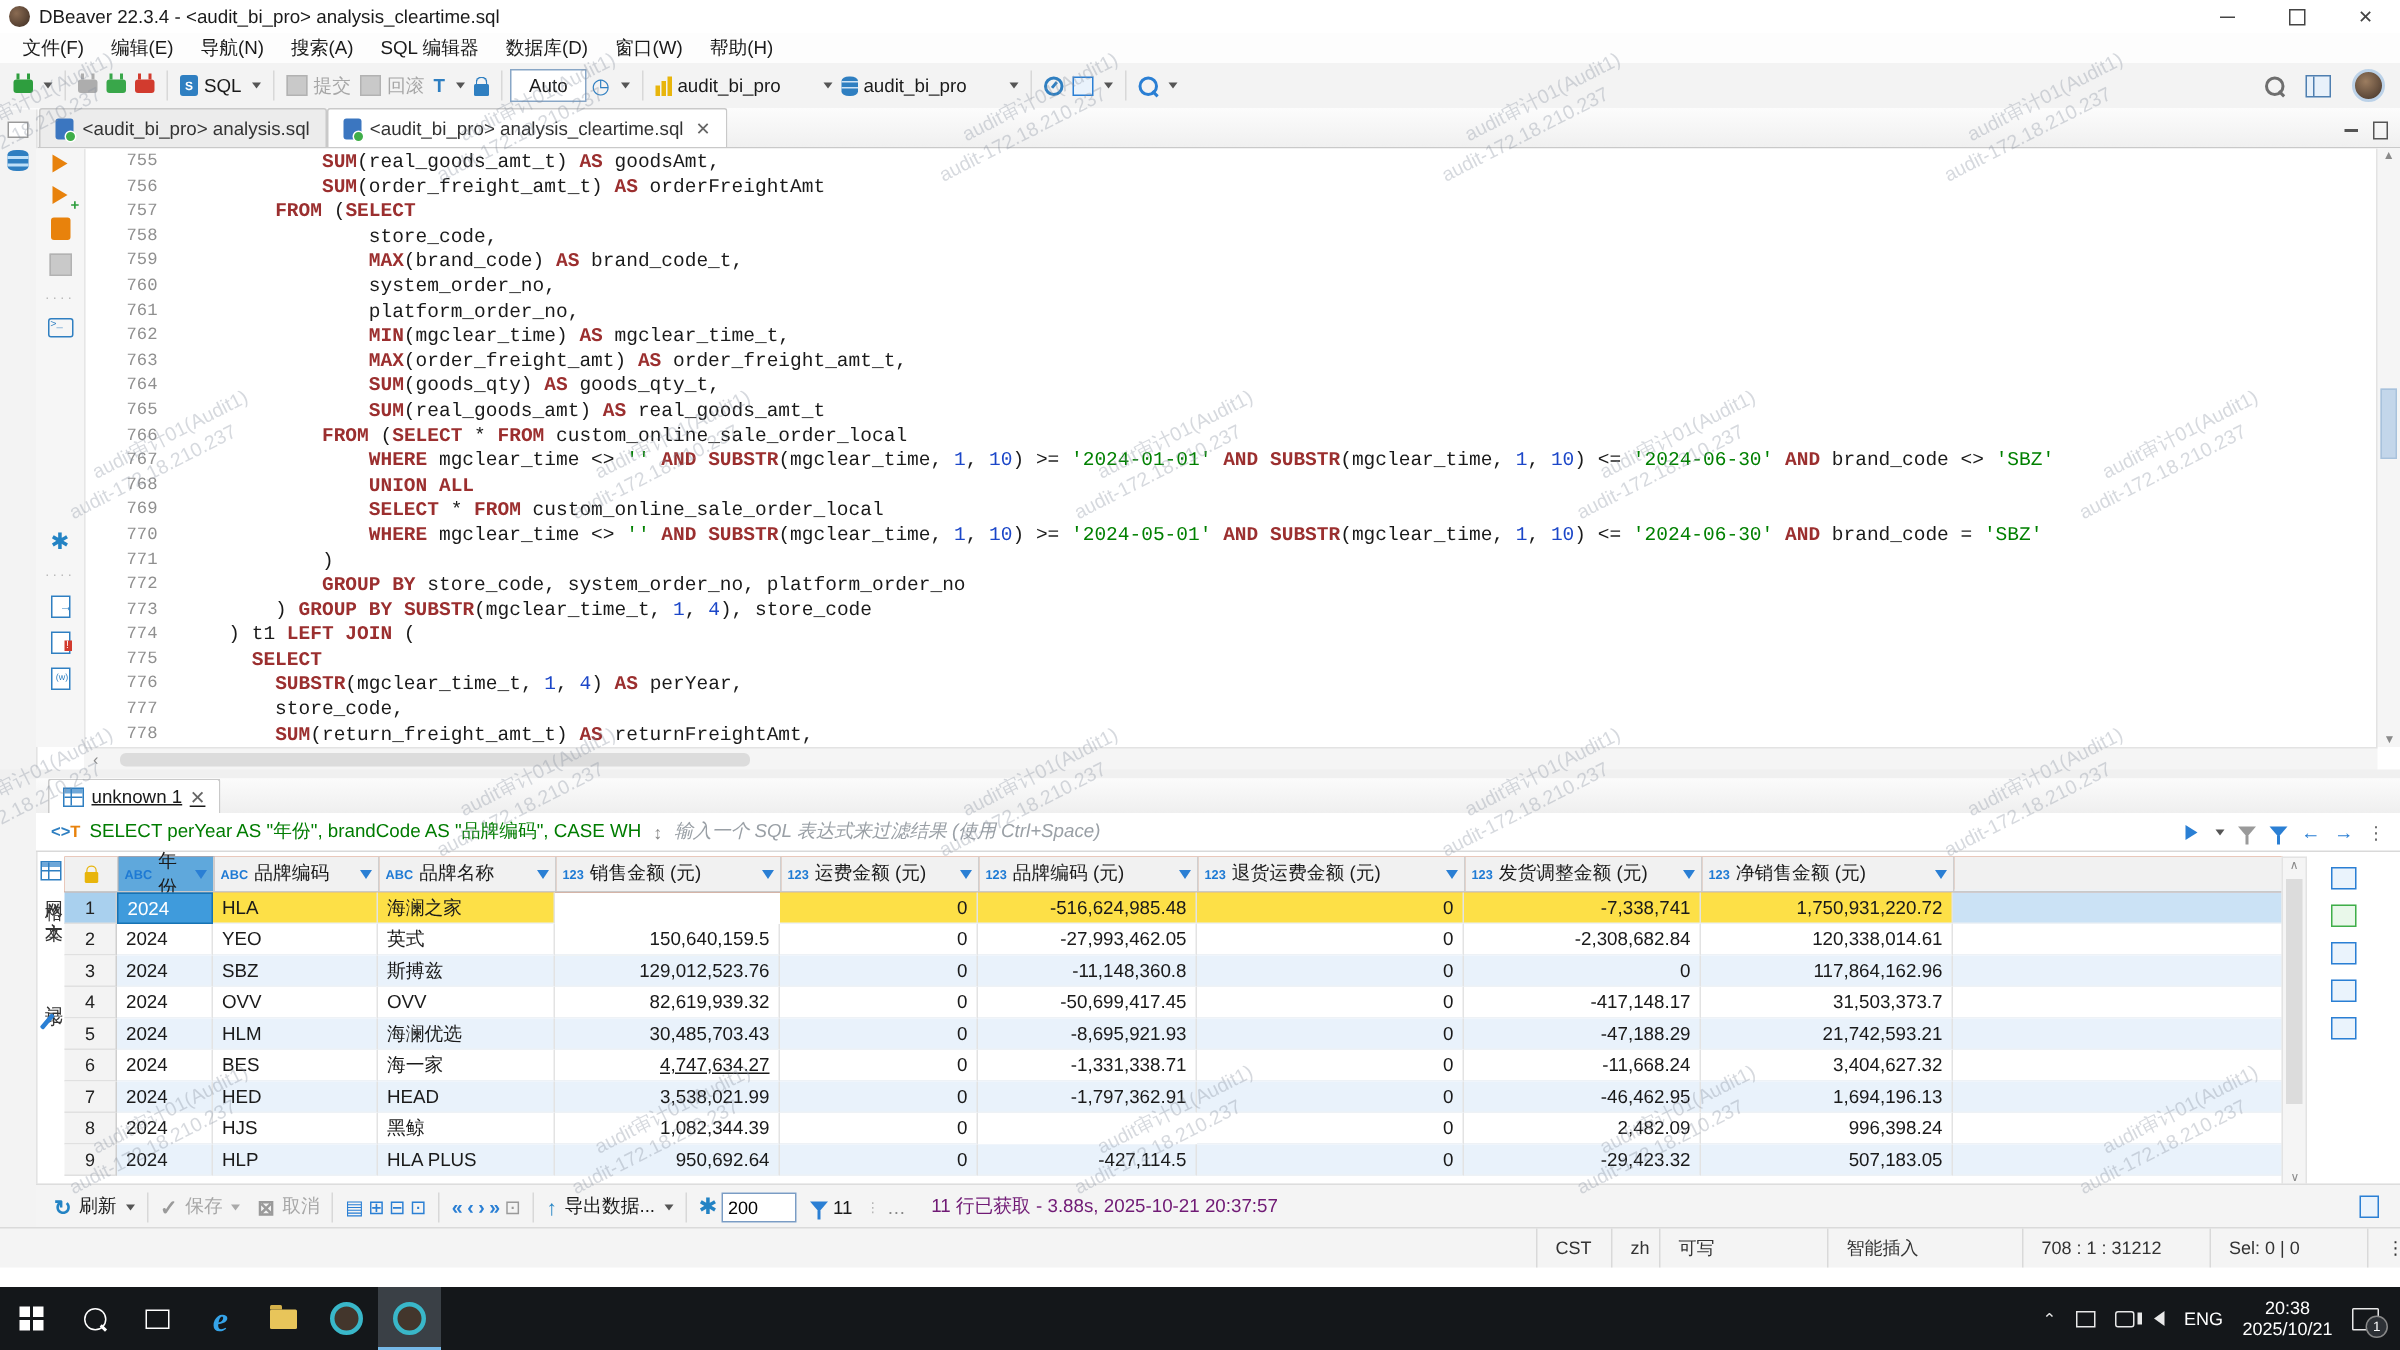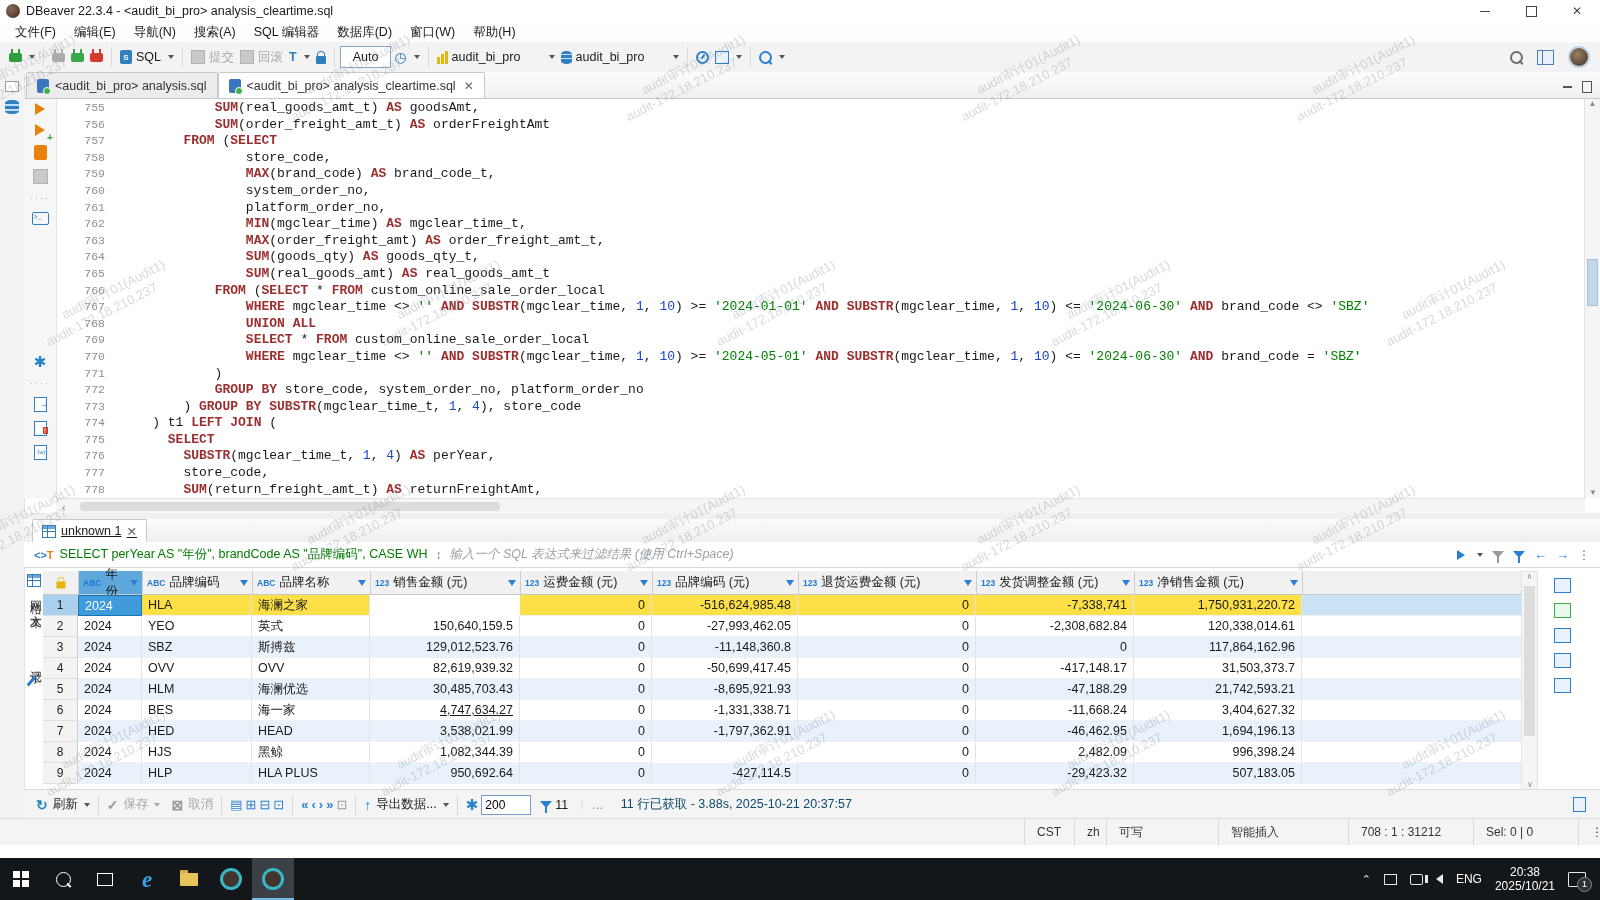--- a/index.html
+++ b/index.html
@@ -129,21 +129,21 @@
   .pstrip{position:absolute;top:578px;right:18px;width:40px;display:flex;flex-direction:column;gap:10px;align-items:center;}
   .pico{width:15px;height:13px;border:1.5px solid #2a7fd4;background:#eaf3fc;}
   .pico.g{border-color:#3fae49;background:#e9f8ea;}
   
   .btoolbar{position:absolute;top:789px;left:24px;right:0;height:29px;background:#f4f4f4;border-top:1px solid #ddd;display:flex;align-items:center;font-size:12.5px;gap:3px;padding-left:12px;}
   .bico{color:#2383c4;font-weight:bold;font-size:14px;}
   .bico.gray{color:#9a9a9a;}
   .mathico{color:#2a7fd4;font-size:13px;}
   .fetchinput{width:42px;height:18px;border:1px solid #7a9cc4;background:#fff;font-size:12px;padding:0 3px;font-family:"Liberation Sans",sans-serif;}
   .btext{margin-left:2px;}
-  .statustxt{color:#0c4a6e;margin-left:14px;}
+  .statustxt{color:#701a75;margin-left:14px;}
   .copyico{margin-left:auto;margin-right:14px;width:11px;height:13px;border:1.5px solid #2a7fd4;background:#eaf3fc;position:relative;}
   
   .statusbar{position:absolute;top:818px;left:0;right:0;height:26px;background:#f4f4f4;border-top:1px solid #dadada;display:flex;align-items:center;font-size:12px;color:#333;}
   .sseg{border-left:1px solid #d9d9d9;height:100%;display:flex;align-items:center;padding-left:12px;box-sizing:border-box;flex:none;}
   .sspacer{flex:1;}
   
   .taskbar{position:absolute;top:858px;left:0;right:0;height:42px;background:#14171a;display:flex;align-items:center;color:#fff;}
   .tslot{width:42px;height:42px;display:flex;align-items:center;justify-content:center;flex:none;}
   .tslot.active{background:#3a4046;box-shadow:inset 0 -2px 0 #76b9e8;}
   .winlogo{display:grid;grid-template-columns:7px 7px;grid-template-rows:7px 7px;gap:1.5px;}

